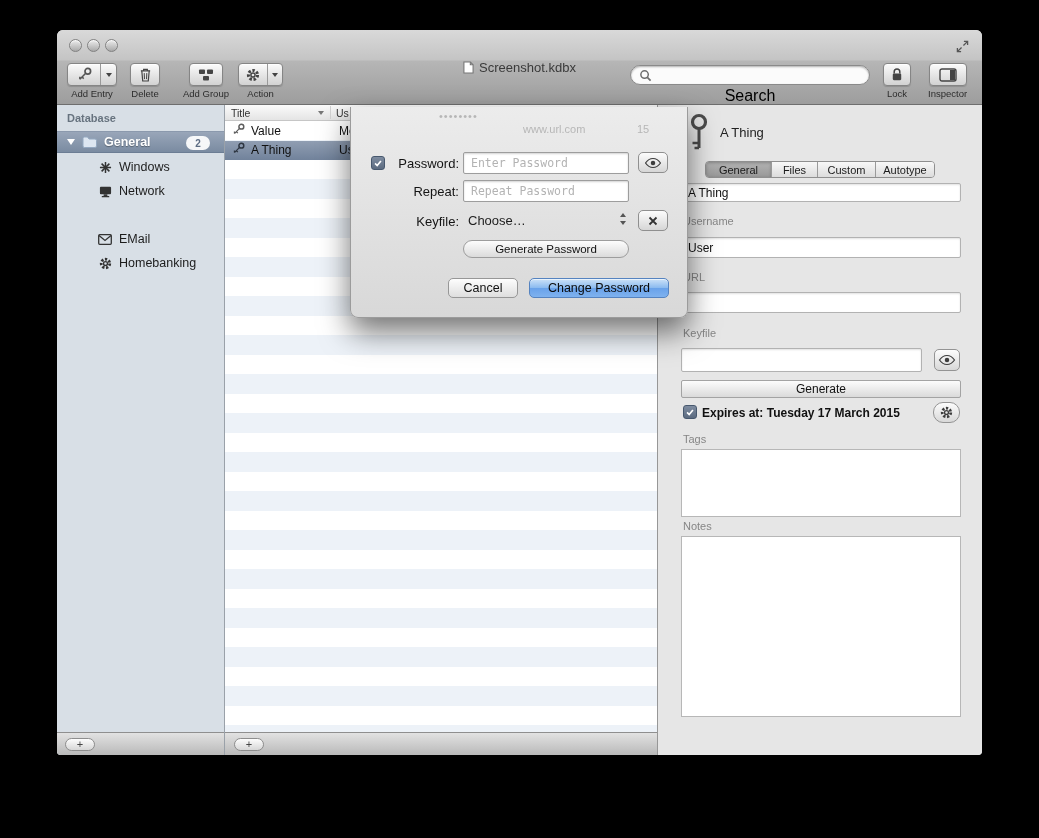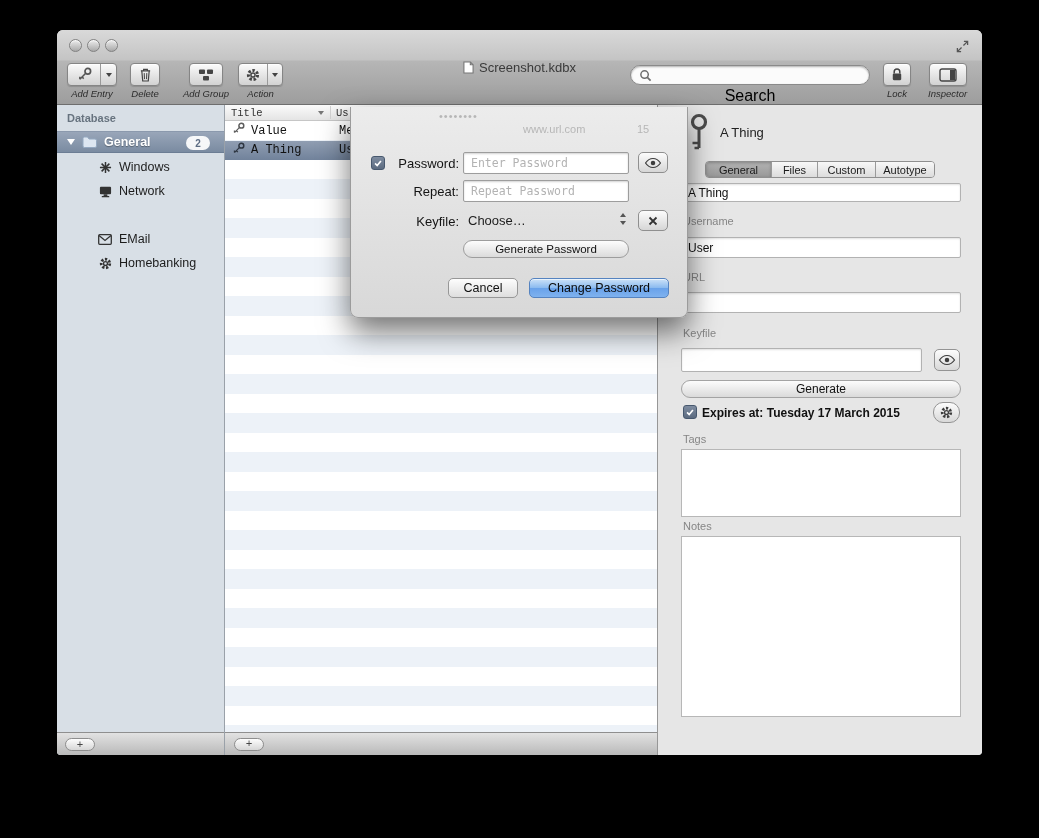--- a/index.html
+++ b/index.html
@@ -18,21 +18,21 @@
   .titlebar { position:absolute; left:0; top:0; right:0; height:30px; }
   .tl { position:absolute; top:9px; width:13px; height:13px; border-radius:50%;
         background:linear-gradient(to bottom,#ededed,#a9a9a9); border:1px solid #818181;
         box-shadow:inset 0 1px 1px rgba(255,255,255,.7); }
   .tl.c1{left:12px;} .tl.c2{left:30px;} .tl.c3{left:48px;}
   .wintitle { position:absolute; left:0; right:0; top:0; height:30px; display:flex;
               align-items:center; justify-content:center; gap:5px; font-size:13px; color:#3a3a3a;margin-top:22px; }
   .fsbtn { position:absolute; right:12px; top:9px; width:15px; height:13px; }
 
   .toolbar { position:absolute; left:0; top:30px; right:0; height:45px; }
-  .tb { position:absolute; top:3px; display:flex; flex-direction:column; align-items:center; gap:2px;font-style:italic; }
+  .tb { position:absolute; top:3px; display:flex; flex-direction:column; align-items:center; gap:2px; }
   .tb .lbl { font-size:9.5px; color:#2c2c2c; white-space:nowrap; }
   .btn { height:23px; border:1px solid #858585; border-radius:4px;
          background:linear-gradient(to bottom,#fbfbfb,#d2d2d2);
          box-shadow:inset 0 1px 0 rgba(255,255,255,.8), 0 1px 1px rgba(0,0,0,.15);
          display:flex; align-items:center; justify-content:center; }
   .btn.split { padding:0; }
   .seg { height:100%; display:flex; align-items:center; justify-content:center; }
   .seg.main { border-right:1px solid #9a9a9a; }
   .arrow-down { width:0; height:0; border-left:3.5px solid transparent; border-right:3.5px solid transparent;
                 border-top:4.5px solid #444; }
@@ -57,21 +57,21 @@
   .sb-group .glabel { color:#fff; font-weight:bold; font-size:12.5px; margin-left:6px;
                       text-shadow:0 1px 1px rgba(0,0,0,.35); }
   .badge { position:absolute; right:14px; top:4px; min-width:24px; height:14px; border-radius:7px;
            background:rgba(255,255,255,.92); color:#5d6d84; font-size:10px; font-weight:bold;
            display:flex; align-items:center; justify-content:center; padding:0 6px; }
   .sb-item { position:absolute; left:0; width:100%; height:24px; display:flex; align-items:center; }
   .sb-item .icon { width:16px; margin-left:40px; display:flex; justify-content:center; }
   .sb-item .ilabel { font-size:12.5px; color:#1c1c1c; margin-left:6px; }
 
   .entrylist { position:absolute; left:168px; top:0; width:433px; height:650px; background:#fff;
-               border-right:1px solid #979797;font-family:Liberation Mono, monospace; }
+               border-right:1px solid #979797; }
   .el-header { position:absolute; left:0; top:0; right:0; height:16px;
                background:linear-gradient(to bottom,#fbfbfb,#e4e4e4); border-bottom:1px solid #c6c6c6;
                font-size:10.5px; color:#333; }
   .el-header .colsep { position:absolute; left:105px; top:1px; bottom:1px; width:1px; background:#d2d2d2; }
   .col-title { position:absolute; left:6px; top:2px; }
   .sort { position:absolute; left:93px; top:6px; width:0; height:0; border-left:3.5px solid transparent;
           border-right:3.5px solid transparent; border-top:4px solid #777; }
   .col-user { position:absolute; left:111px; top:2px; }
   .rows { position:absolute; left:0; top:16px; right:0; bottom:23px;
           background:repeating-linear-gradient(to bottom,#ffffff 0 19.5px,#edf2f8 19.5px 39px); }
@@ -96,21 +96,21 @@
   .tab { height:100%; display:flex; align-items:center; justify-content:center;
          background:linear-gradient(to bottom,#f8f8f8,#dcdcdc); border-right:1px solid #9a9a9a; }
   .tab:last-child { border-right:none;text-align:center; }
   .tab.active { background:linear-gradient(to bottom,#b3b3b3,#989898); box-shadow:inset 0 1px 3px rgba(0,0,0,.25); }
   .t1{width:66px;} .t2{width:46px;} .t3{width:58px;} .t4{width:58px;}
 
   .ifield { position:absolute; left:23px; width:280px; background:#fff; border:1px solid #b2b2b2;
             border-radius:2px; font-size:12px; color:#111; padding:0 6px; outline:none;
             box-shadow:inset 0 1px 2px rgba(0,0,0,.12); }
   .ilab { position:absolute; left:25px; font-size:11px; color:#868686; }
-  .gen { position:absolute; left:23px; top:275px; width:280px; height:18px; border-radius:9px;
+  .gen { position:absolute; left:23px; top:275px; width:280px; height:18px; border-radius:2px;
          background:linear-gradient(to bottom,#fcfcfc,#dadada); border:1px solid #a3a3a3;
          font-size:12px; color:#111; display:flex; align-items:center; justify-content:center; }
   .roundbtn { position:absolute; width:26px; height:22px; border-radius:5px;
               background:linear-gradient(to bottom,#fcfcfc,#d8d8d8); border:1px solid #949494;
               display:flex; align-items:center; justify-content:center; }
   .pillbtn { position:absolute; width:27px; height:21px; border-radius:10px;
              background:linear-gradient(to bottom,#fcfcfc,#d8d8d8); border:1px solid #949494;
              display:flex; align-items:center; justify-content:center; }
   .checkbox { width:14px; height:14px; border-radius:3px; border:1px solid #47586e;
               background:linear-gradient(to bottom,#7e8ca0,#5c6b80);

